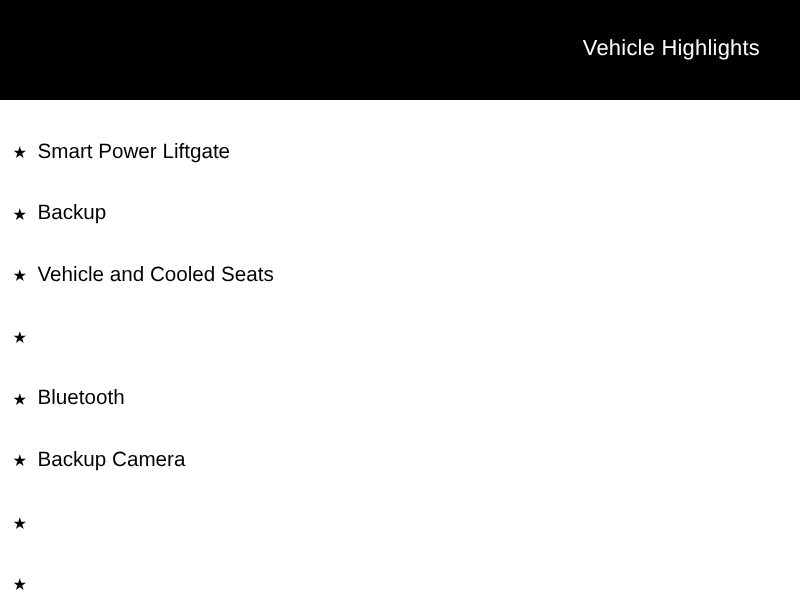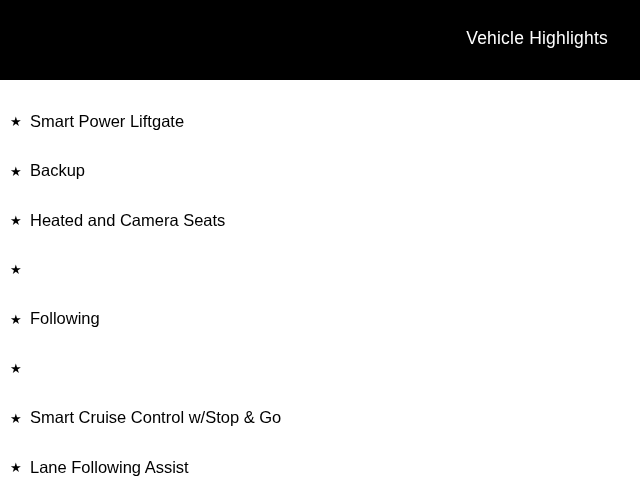--- a/index.html
+++ b/index.html
@@ -79,41 +79,40 @@
       <span class="highlight-label">Smart Power Liftgate</span>
     </li>
 
     <li class="highlight-item">
       <span class="bullet-star">★</span>
       <span class="highlight-label">Backup</span>
     </li>
 
     <li class="highlight-item">
       <span class="bullet-star">★</span>
-      <span class="highlight-label">Heated and Camera Seats</span>
+      <span class="highlight-label">Vehicle and Cooled Seats</span>
     </li>
 
     <li class="highlight-item">
       <span class="bullet-star">★</span>
     </li>
 
     <li class="highlight-item">
       <span class="bullet-star">★</span>
-      <span class="highlight-label">Following</span>
+      <span class="highlight-label">Bluetooth</span>
+    </li>
+
+    <li class="highlight-item">
+      <span class="bullet-star">★</span>
+      <span class="highlight-label">Backup Camera</span>
     </li>
 
     <li class="highlight-item">
       <span class="bullet-star">★</span>
     </li>
 
     <li class="highlight-item">
       <span class="bullet-star">★</span>
-      <span class="highlight-label">Smart Cruise Control w/Stop &amp; Go</span>
-    </li>
-
-    <li class="highlight-item">
-      <span class="bullet-star">★</span>
-      <span class="highlight-label">Lane Following Assist</span>
     </li>
 
   </ul>
 
 </div>
 
 </body></html>

